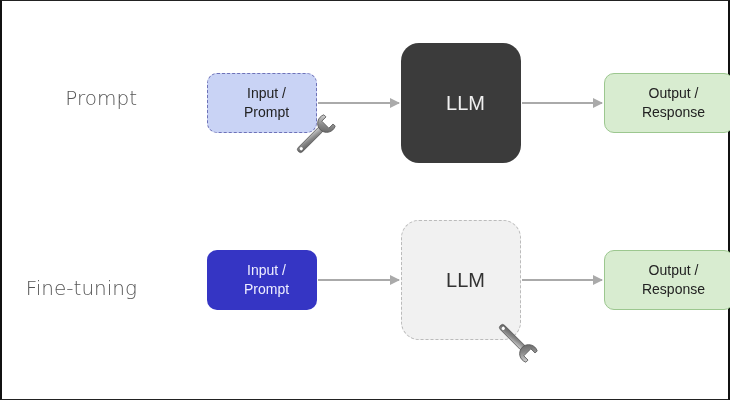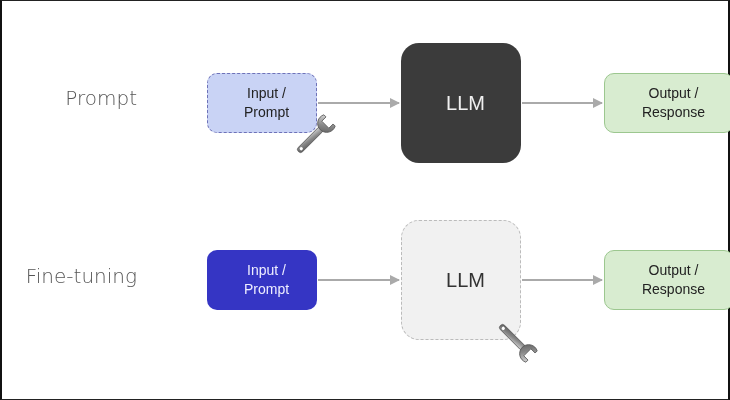--- a/index.html
+++ b/index.html
@@ -65,21 +65,21 @@
         <stop offset="1" stop-color="#5a5a5a"></stop>
     </linearGradient>
   </defs>
   <g transform="rotate(45 28 28)">
     <rect x="25" y="16" width="6" height="34" rx="3" fill="url(#wg1)" stroke="#555" stroke-width="0.8"></rect>
     <path d="M20,6 A9,9 0 1,0 36,6 L33,6 L33,12 L23,12 L23,6 Z" fill="url(#wg1)" stroke="#555" stroke-width="0.8"></path>
     <circle cx="28" cy="46" r="1.6" fill="#fff"></circle>
   </g>
 </svg>
 
-<div class="row-label" style="right:593px; top:262px;">
+<div class="row-label" style="right:593px; top:274px;">
   <div>Fine-tuning</div>
 </div>
 
 <div class="box input-ft">
   <div>
     <span>Input /</span>
     <span>Prompt</span>
   </div>
 </div>
 

